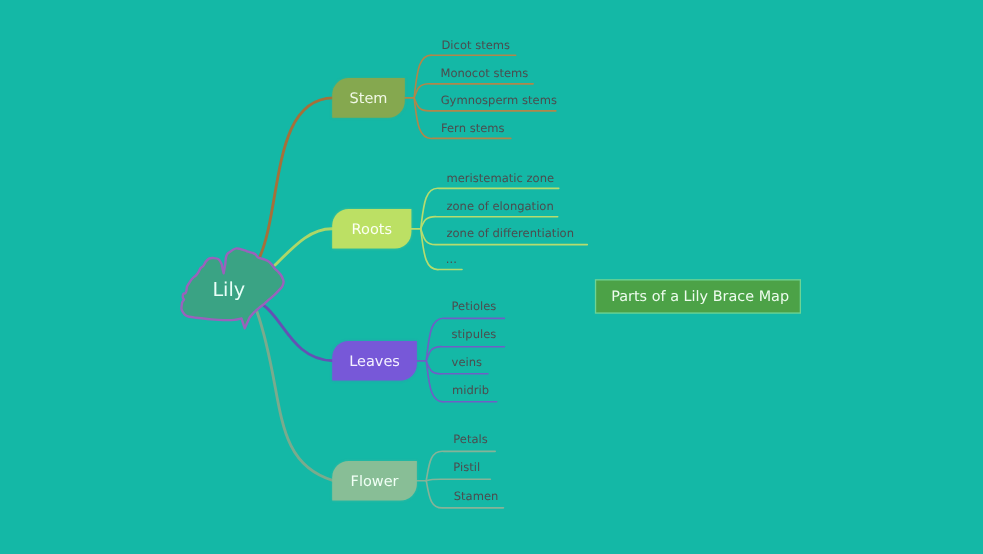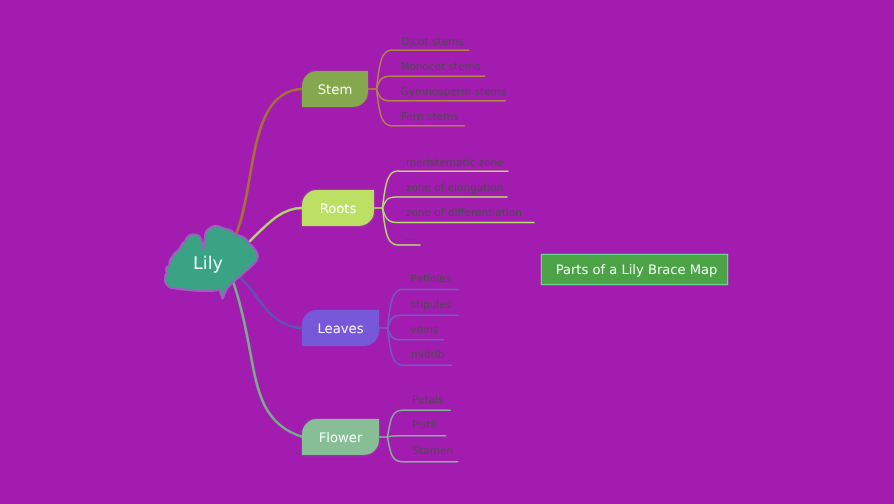--- a/index.html
+++ b/index.html
@@ -1,19 +1,19 @@
 <!DOCTYPE html>
 <html><head>
 <meta charset="utf-8">
 <title>Parts of a Lily Brace Map</title>
 <style>
   html,body{margin:0;padding:0;background:#ffffff;}
   body{width:894px;height:504px;overflow:hidden;
        font-family:"DejaVu Sans",sans-serif;}
-  #stage{position:relative;width:894px;height:504px;background:#a21caf;
+  #stage{position:relative;width:894px;height:504px;background:#14b8a6;
          -webkit-font-smoothing:antialiased;}
   svg#canvas{position:absolute;left:0;top:0;width:894px;height:504px;display:block;
              transform:translateZ(0);
              shape-rendering:geometricPrecision;text-rendering:geometricPrecision;}
   .node-label{font-family:"DejaVu Sans",sans-serif;font-size:13.2px;
               text-anchor:middle;}
   .center-label{font-family:"DejaVu Sans",sans-serif;font-size:17.5px;
               text-anchor:middle;}
   .item-label{font-family:"DejaVu Sans",sans-serif;font-size:10.5px;}
   .title-label{font-family:"DejaVu Sans",sans-serif;font-size:13.1px;

